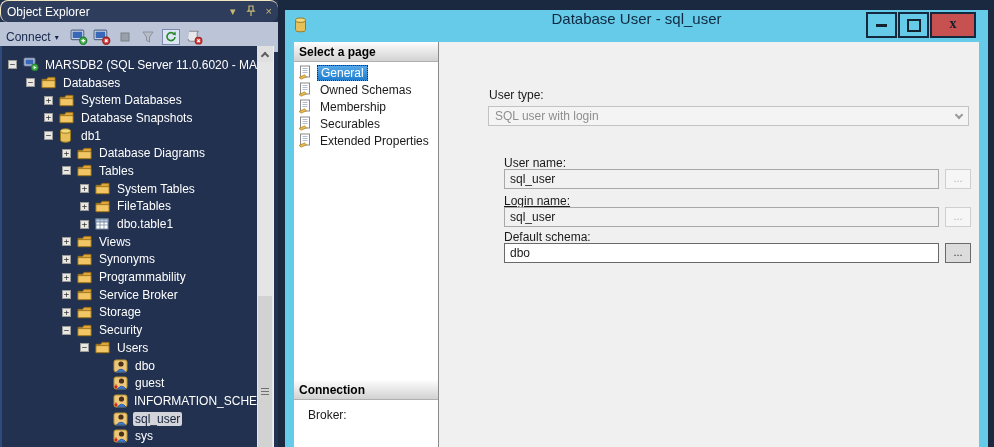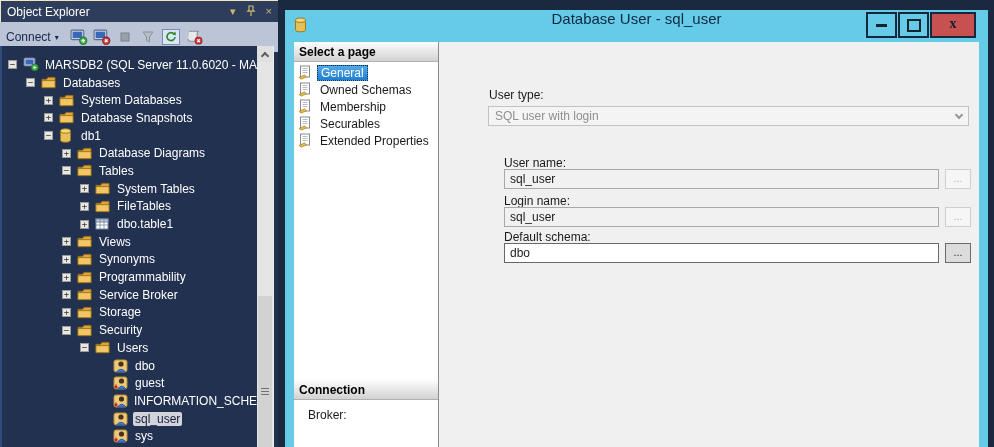--- a/index.html
+++ b/index.html
@@ -3,21 +3,21 @@
 <meta charset="utf-8">
 <style>
   * { margin:0; padding:0; box-sizing:border-box; }
   html,body { width:994px; height:447px; overflow:hidden; }
   body { font-family:"Liberation Sans", sans-serif; background:#1a2840; position:relative; }
 
   
   .oe-panel { position:absolute; left:0; top:0; width:278px; height:447px; background:#223150; }
   .oe-titlebar { position:absolute; left:0; top:0; width:100%; height:22px; background:#2e3d5c;
                  border-top:1px solid #f0e6c0; border-left:1px solid #f0e6c0;
-                 display:flex; align-items:center; padding:0 6px; }
+                 display:flex; align-items:center; padding:0 6px;border-radius:8px; }
   .oe-title { color:#ffffff; font-size:12px; flex:1; }
   .oe-title-btns { display:flex; align-items:center; gap:10px; color:#c9b873; }
   .oe-title-btn { font-size:11px; line-height:1; cursor:default; }
   .oe-toolbar { position:absolute; left:0; top:22px; width:100%; height:24px; background:#bcc5d8;
                 display:flex; align-items:center; padding:15px 6px; gap:6px; }
   .connect-label { font-size:12px; color:#16264a; }
   .connect-caret { font-size:8px; color:#16264a; margin-left:-2px; }
   .tb-icon { display:inline-flex; width:20px; height:18px; align-items:center; justify-content:center; }
 
   .oe-tree { position:absolute; left:0; top:46px; width:274px; bottom:0; background:#223150;
@@ -480,21 +480,21 @@
         <div class="fld-label" style="left:18px; top:12px;">User type:</div>
         <div class="combo">
           <span class="combo-text">SQL user with login</span>
           <span class="chev-down"></span>
         </div>
 
         <div class="fld-label" style="left:33px; top:80px;">User name:</div>
         <input class="txt ro" style="top: 93px;" readonly="" value="sql_user">
         <div class="browse dis" style="top:93px;">...</div>
 
-        <div class="fld-label" style="left:33px; top:118px;">Login name:</div>
+        <div class="fld-label" style="left:33px; top:118px;text-decoration:underline;">Login name:</div>
         <input class="txt ro" style="top: 131px;" readonly="" value="sql_user">
         <div class="browse dis" style="top:131px;">...</div>
 
         <div class="fld-label" style="left:33px; top:154px;">Default schema:</div>
         <input class="txt rw" style="top: 167px;" value="dbo">
         <div class="browse en" style="top:167px;">...</div>
       </div>
     </div>
 
   </div>

